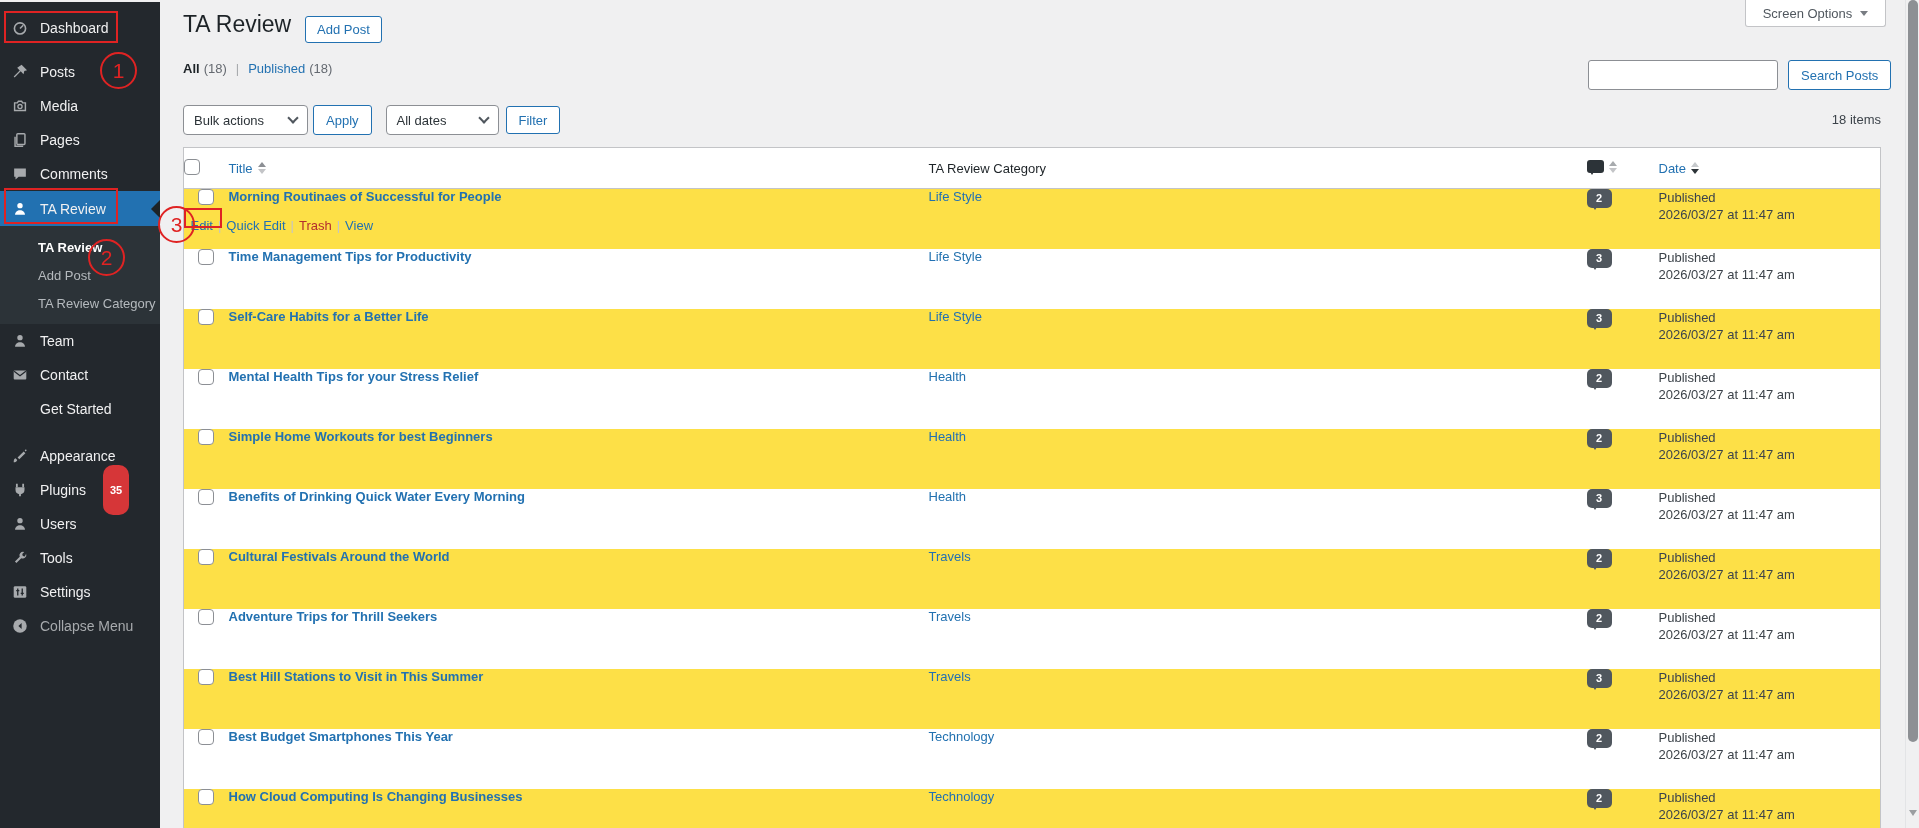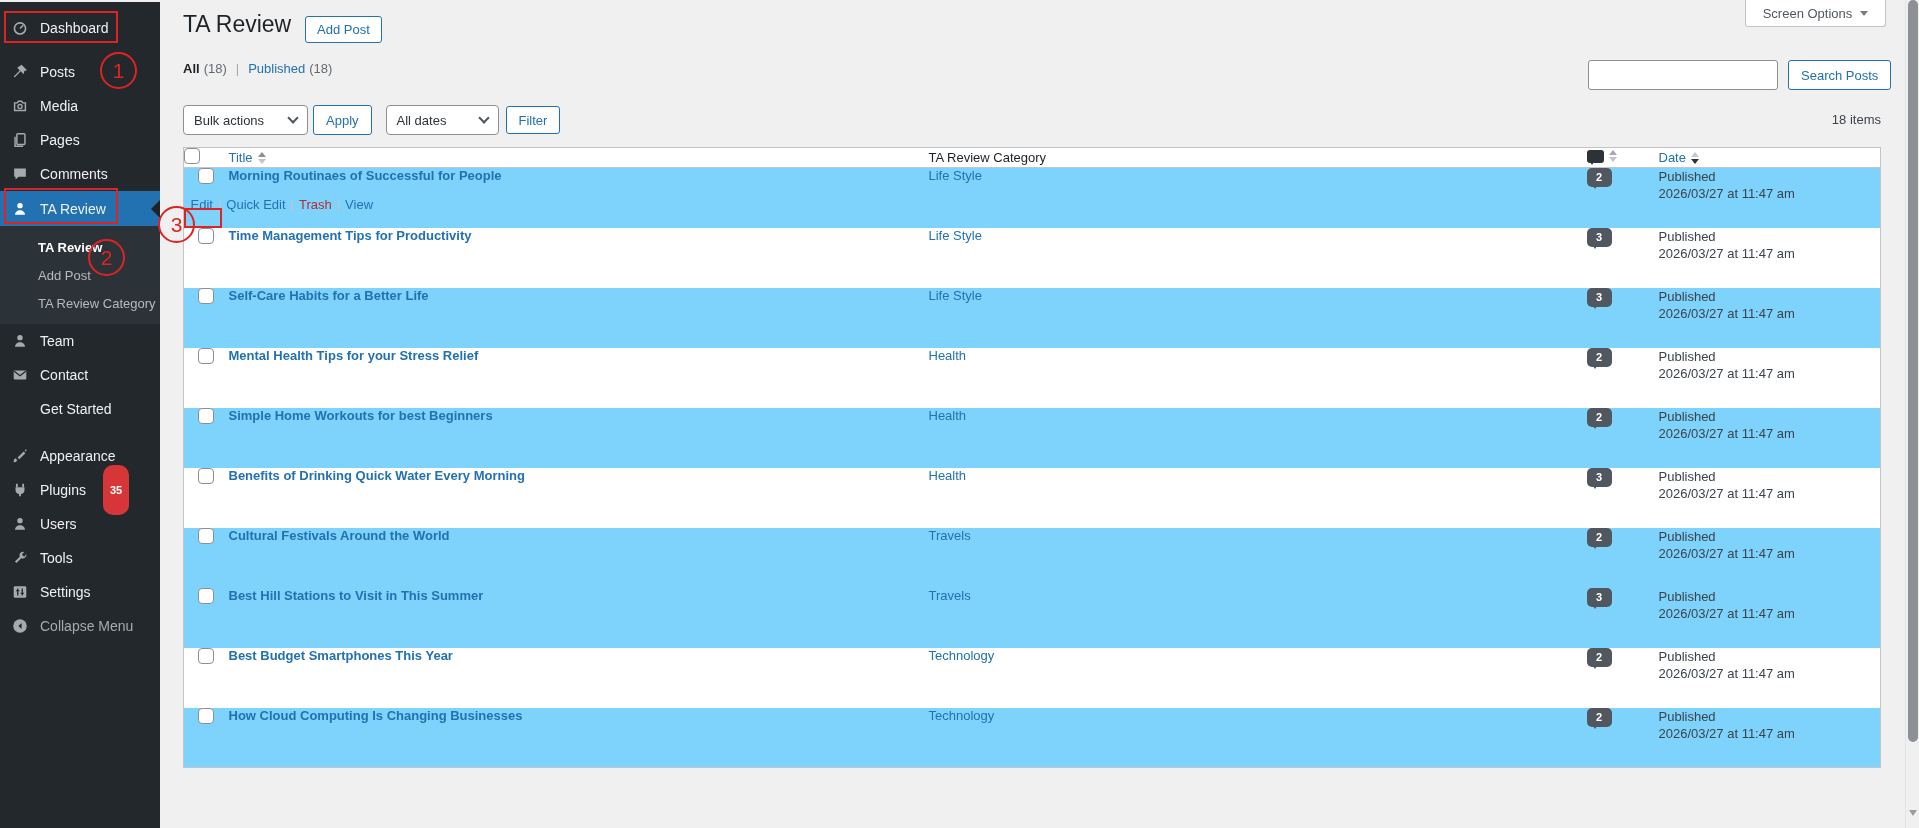--- a/index.html
+++ b/index.html
@@ -84,21 +84,21 @@
   .sel-dates { width:113px; margin-left:14px; margin-right:7px; }
   .apply-btn { height:30px; padding:0 12px; }
   .filter-btn { height:28px; padding:0 12px; }
   .items-count { position:absolute; right:24px; top:112px; color:#3c434a; font-size:13px; }
 
   
   .wp-list {
     position:absolute; left:23px; top:147px; width:1698px;
     border-collapse:collapse; background:#fff; border:1px solid #c3c4c7;
   }
-  .wp-list thead tr { height:20px; }
+  .wp-list thead tr { height:41px; }
   .wp-list thead td, .wp-list thead th {
     text-align:left; font-weight:400; font-size:13px;
     border-bottom:1px solid #c3c4c7; vertical-align:middle;
   }
   .wp-list tbody tr { height:60px; }
   .wp-list td, .wp-list th { padding:0; }
   .cb { width:45px; text-align:center; vertical-align:top; padding-top:8px; }
   thead .cb { padding-top:0; vertical-align:middle; }
   input[type="checkbox"] {
     appearance:none; -webkit-appearance:none; width:16px; height:16px;
@@ -111,21 +111,21 @@
   thead .col-title, thead .col-cat, thead .col-comments, thead .col-date { padding-top:0; }
   .sortlink { color:#2271b1; display:inline-flex; align-items:center; gap:5px; }
   .head-plain { color:#1d2327; }
   .sorter { display:inline-flex; flex-direction:column; gap:2px; }
   .sorter .t { width:0; height:0; border-left:4px solid transparent; border-right:4px solid transparent; }
   .sorter .t.up { border-bottom:5px solid #a7aaad; }
   .sorter .t.dn { border-top:5px solid #c3c4c7; }
   .sorter .t.up.lt { border-bottom-color:#c6c9cc; }
   .sorter .t.up.dk { border-bottom-color:#8c8f94; }
   .sorter .t.dn.dk { border-top-color:#2c3338; }
-  tr.alt { background:#7dd3fc;margin-left:12px; }
+  tr.alt { background:#fde047;margin-left:12px; }
   .post-title { color:#2271b1; font-weight:bold; font-size:13px; }
   .cat-link { color:#2271b1; font-size:13px; }
   .row-actions { position:absolute; left:-38px; top:29px; font-size:13px; white-space:nowrap; }
   .row-actions .act { color:#2271b1; }
   .row-actions .act.trash { color:#b32d2e; }
   .row-actions .act + .act:before { content:"|"; color:#c3c4c7; margin:0 5px; }
   .bubble {
     position:relative; display:inline-block; min-width:25px; height:19px;
     background:#50575e; color:#fff; border-radius:5px; text-align:center;
     font-size:11px; line-height:19px; font-weight:bold; cursor:pointer;
@@ -457,20 +457,33 @@
       <a class="post-title">Cultural Festivals Around the World</a>
       
     </td>
     <td class="col-cat"><a class="cat-link">Travels</a></td>
     <td class="col-comments"><span class="bubble">2</span></td>
     <td class="col-date">
       <span class="status">Published</span>
       <span class="pdate">2026/03/27 at 11:47 am</span>
     </td>
   </tr>
+        <tr class="post-row">
+    <td class="cb"><input type="checkbox" style=""></td>
+    <td class="col-title">
+      <a class="post-title">Adventure Trips for Thrill Seekers</a>
+      
+    </td>
+    <td class="col-cat"><a class="cat-link">Travels</a></td>
+    <td class="col-comments"><span class="bubble">2</span></td>
+    <td class="col-date">
+      <span class="status">Published</span>
+      <span class="pdate">2026/03/27 at 11:47 am</span>
+    </td>
+  </tr>
         <tr class="post-row alt">
     <td class="cb"><input type="checkbox" style=""></td>
     <td class="col-title">
       <a class="post-title">Best Hill Stations to Visit in This Summer</a>
       
     </td>
     <td class="col-cat"><a class="cat-link">Travels</a></td>
     <td class="col-comments"><span class="bubble">3</span></td>
     <td class="col-date">
       <span class="status">Published</span>

